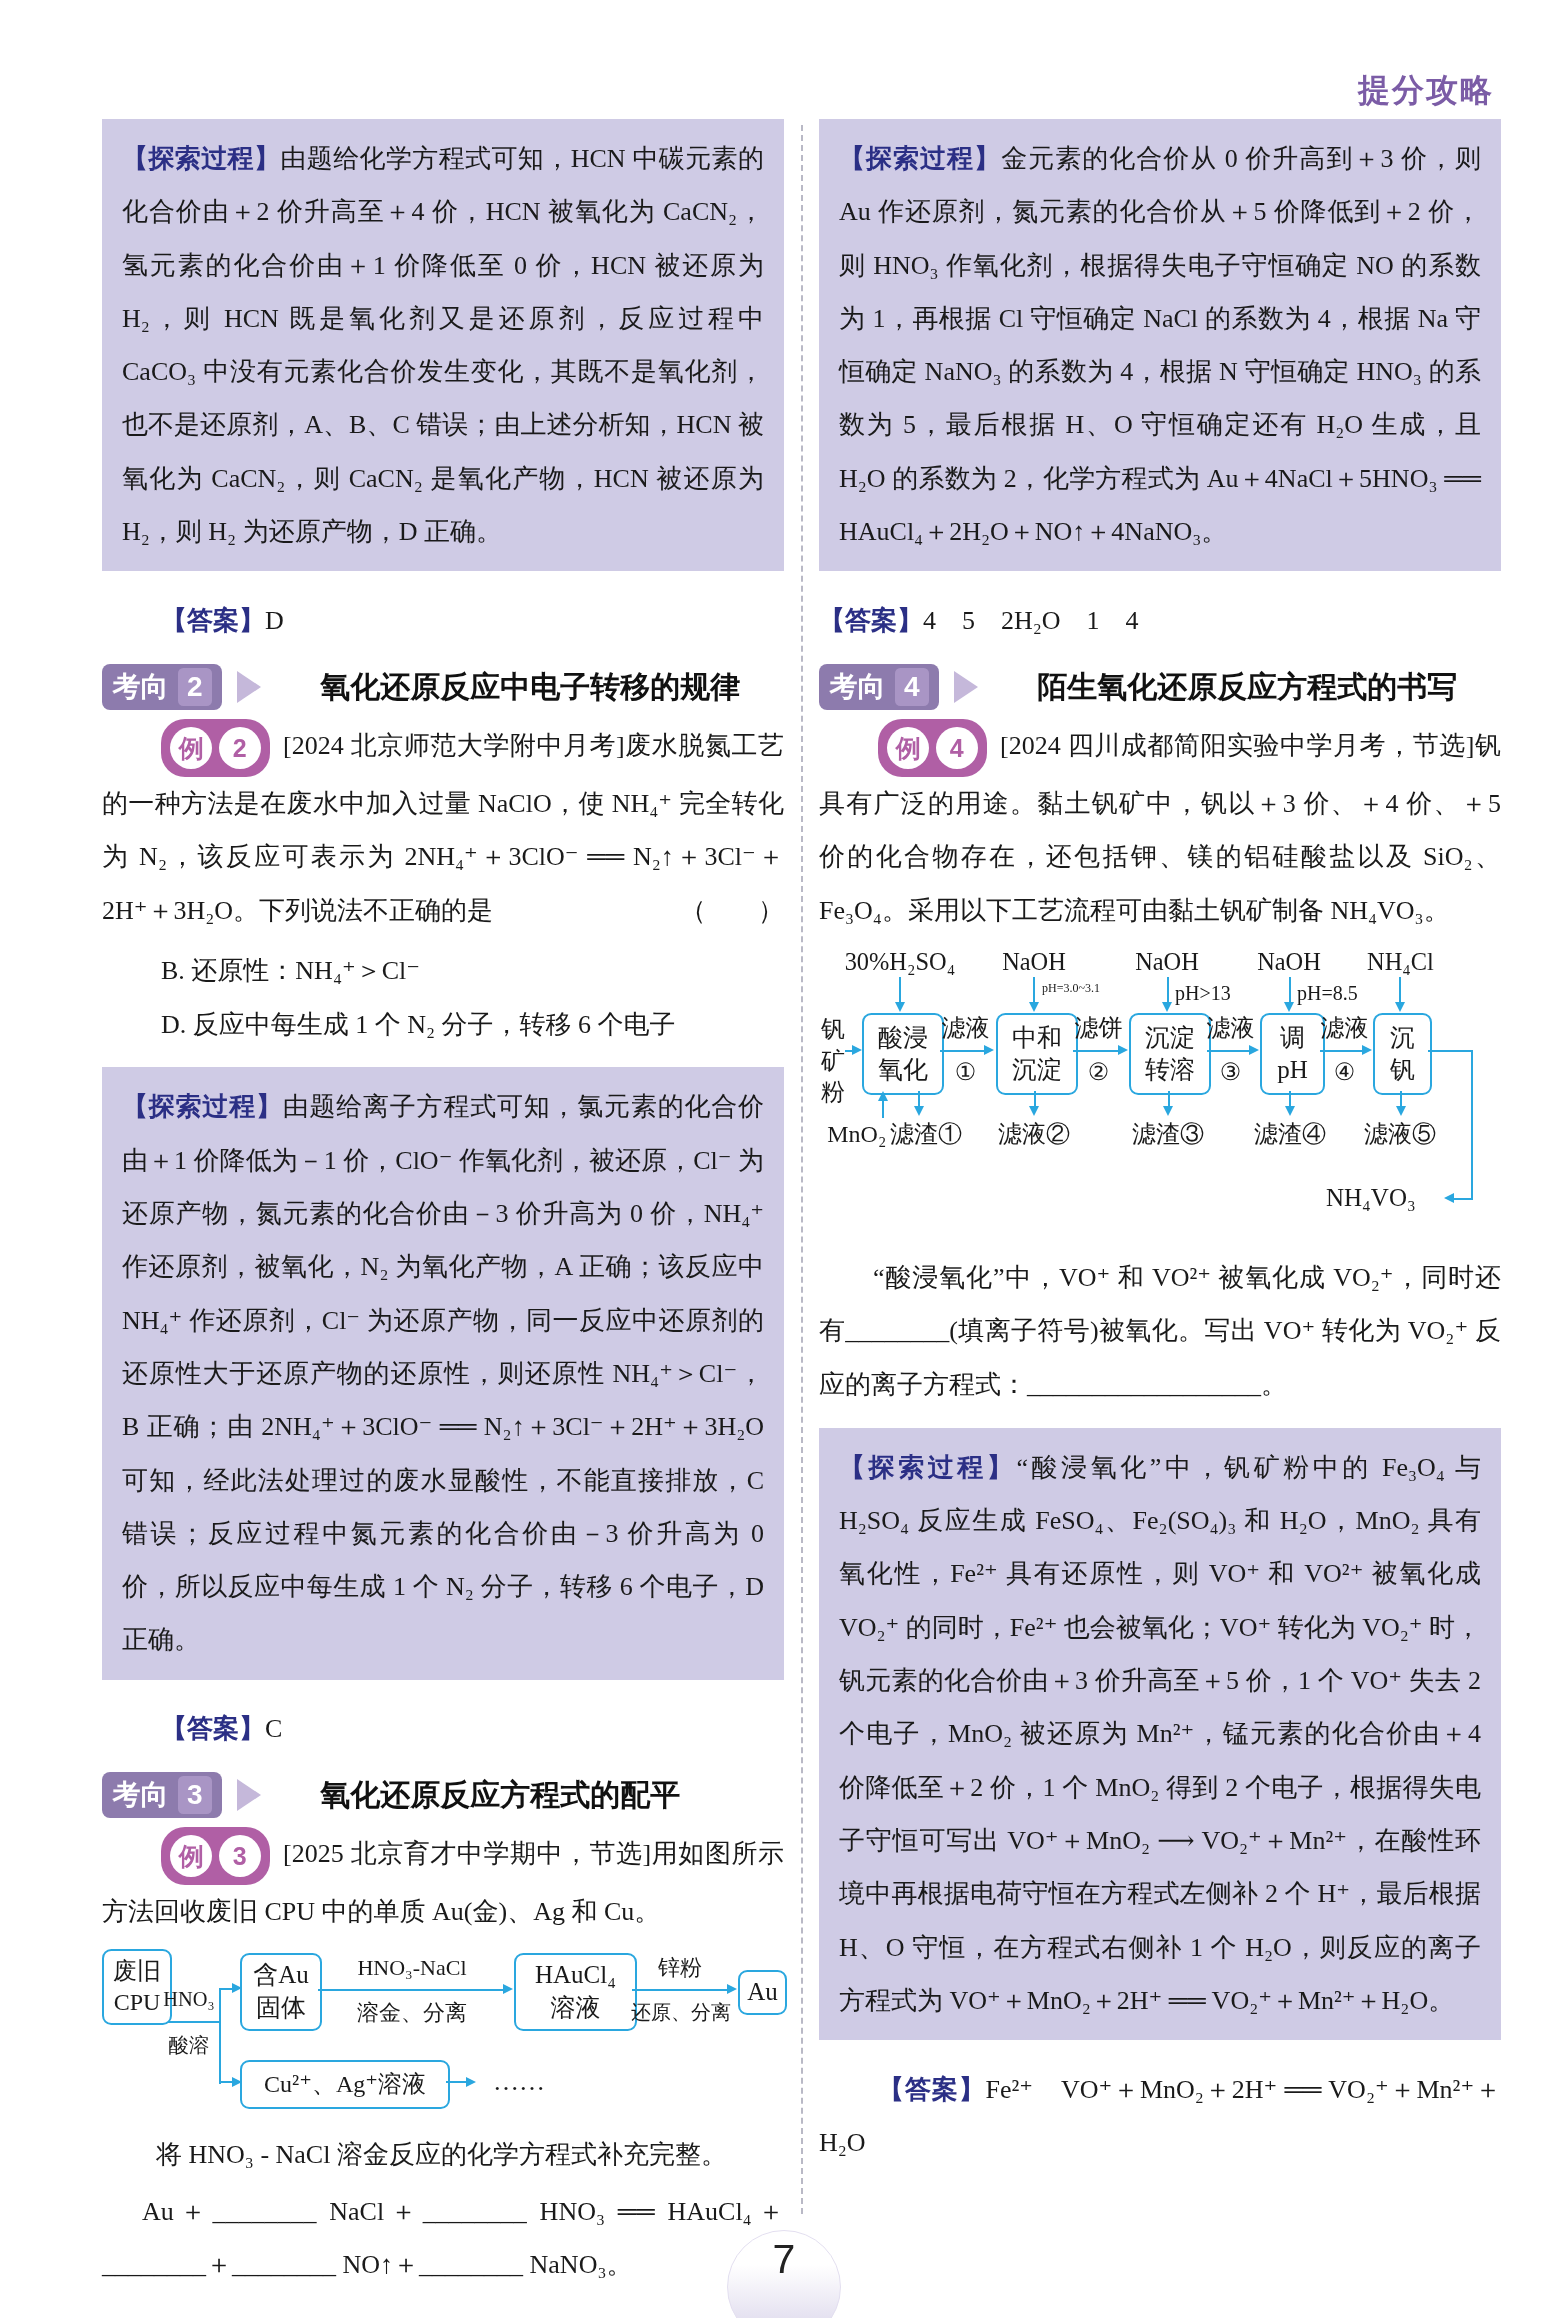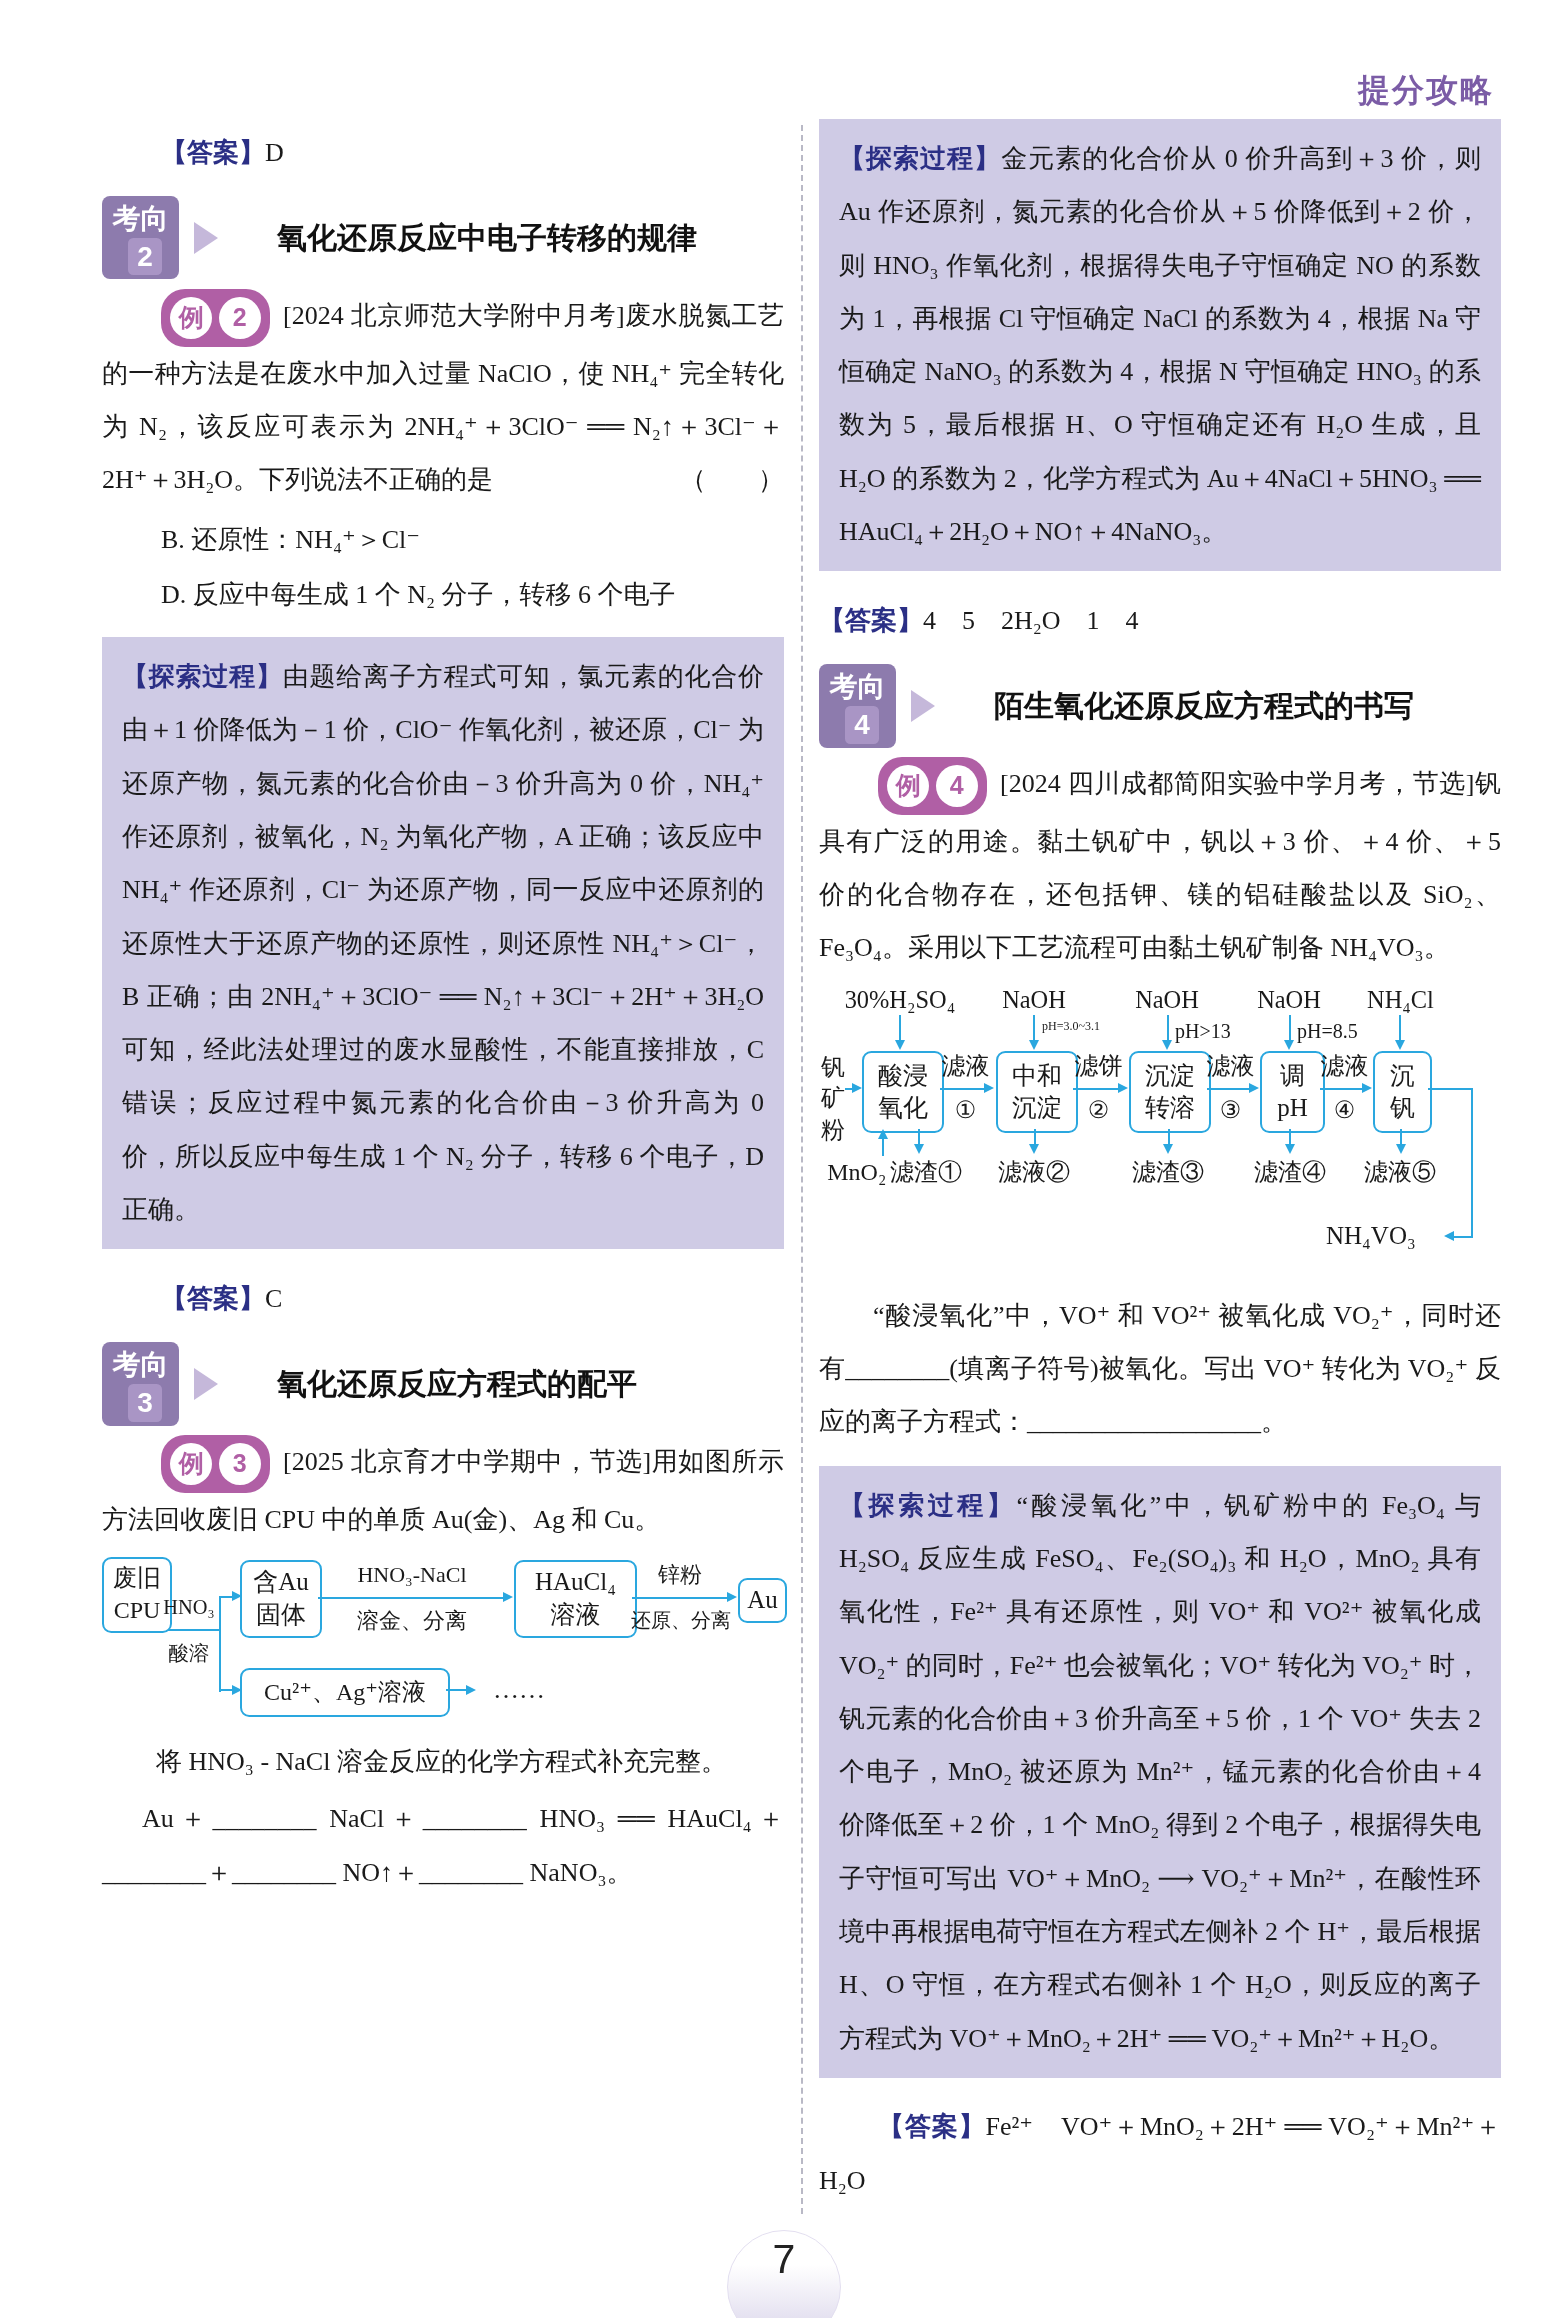--- a/index.html
+++ b/index.html
@@ -10,21 +10,21 @@
   .divider{position:absolute;left:801px;top:125px;height:2089px;border-left:2px dashed #b9b9c6;}
   .col{position:absolute;top:119px;width:682px;font-size:26px;line-height:2.05;text-align:justify;}
   .col-l{left:102px;} .col-r{left:819px;}
   .xbox{background:#cfcbe5;padding:13px 20px;margin-bottom:22.4px;}
   .xlabel{font-weight:bold;color:#2b2f85;}
   .ansline{padding-left:59px;margin:6.6px 0 17px 0;}
   .anslabel{font-weight:bold;color:#2b2f85;}
   .kaohdr{display:flex;align-items:center;margin:12px 0 9.2px 0;
           font-family:"Liberation Sans","DejaVu Sans",sans-serif;}
   .kaobadge{display:inline-flex;align-items:center;background:#8d7bad;color:#fff;border-radius:8px;
-            padding:4px 10.5px;font-weight:bold;font-size:28px;line-height:1.35;flex-direction:column;}
+            padding:4px 10.5px;font-weight:bold;font-size:28px;line-height:1.35;}
   .kaonum{background:#a995c5;border-radius:5.3px;padding:0 9.2px;margin-left:9.2px;}
   .kaotri{width:0;height:0;border-top:16px solid transparent;border-bottom:16px solid transparent;
           border-left:24px solid #c5b8da;margin:0 14.5px;}
   .kaotitle{font-weight:bold;font-size:30px;color:#111;line-height:1.2;margin-left:45px;}
   .prob{margin:9.2px 0 6.6px 0;}
   .exbadge{display:inline-flex;align-items:center;gap:6.6px;background:#b05fa5;border-radius:24px;
            padding:8px 9.2px;margin-right:13px;margin-left:59px;vertical-align:middle;}
   .excirc{width:42px;height:42px;border-radius:50%;background:#fff;color:#b05fa5;font-weight:bold;
           font-size:25px;display:flex;align-items:center;justify-content:center;
           font-family:"Liberation Sans","DejaVu Sans",sans-serif;line-height:1;}
@@ -54,20 +54,23 @@
 </style>
 </head>
 <body>
 
 <div class="page">
   <div class="hdr">提分攻略</div>
   <div class="divider"></div>
 
   <div class="col col-l">
 
+    <div class="xbox">
+      <span class="xlabel">【探索过程】</span><span>由题给化学方程式可知，HCN 中碳元素的化合价由＋2 价升高至＋4 价，HCN 被氧化为 CaCN₂，氢元素的化合价由＋1 价降低至 0 价，HCN 被还原为 H₂，则 HCN 既是氧化剂又是还原剂，反应过程中 CaCO₃ 中没有元素化合价发生变化，其既不是氧化剂，也不是还原剂，A、B、C 错误；由上述分析知，HCN 被氧化为 CaCN₂，则 CaCN₂ 是氧化产物，HCN 被还原为 H₂，则 H₂ 为还原产物，D 正确。</span>
+    </div>
 
     <div class="ansline">
       <span class="anslabel">【答案】</span><span>D</span>
     </div>
 
     <div class="kaohdr">
       <span class="kaobadge">
           <span>考向</span>
           <span class="kaonum">2</span>
         </span>

